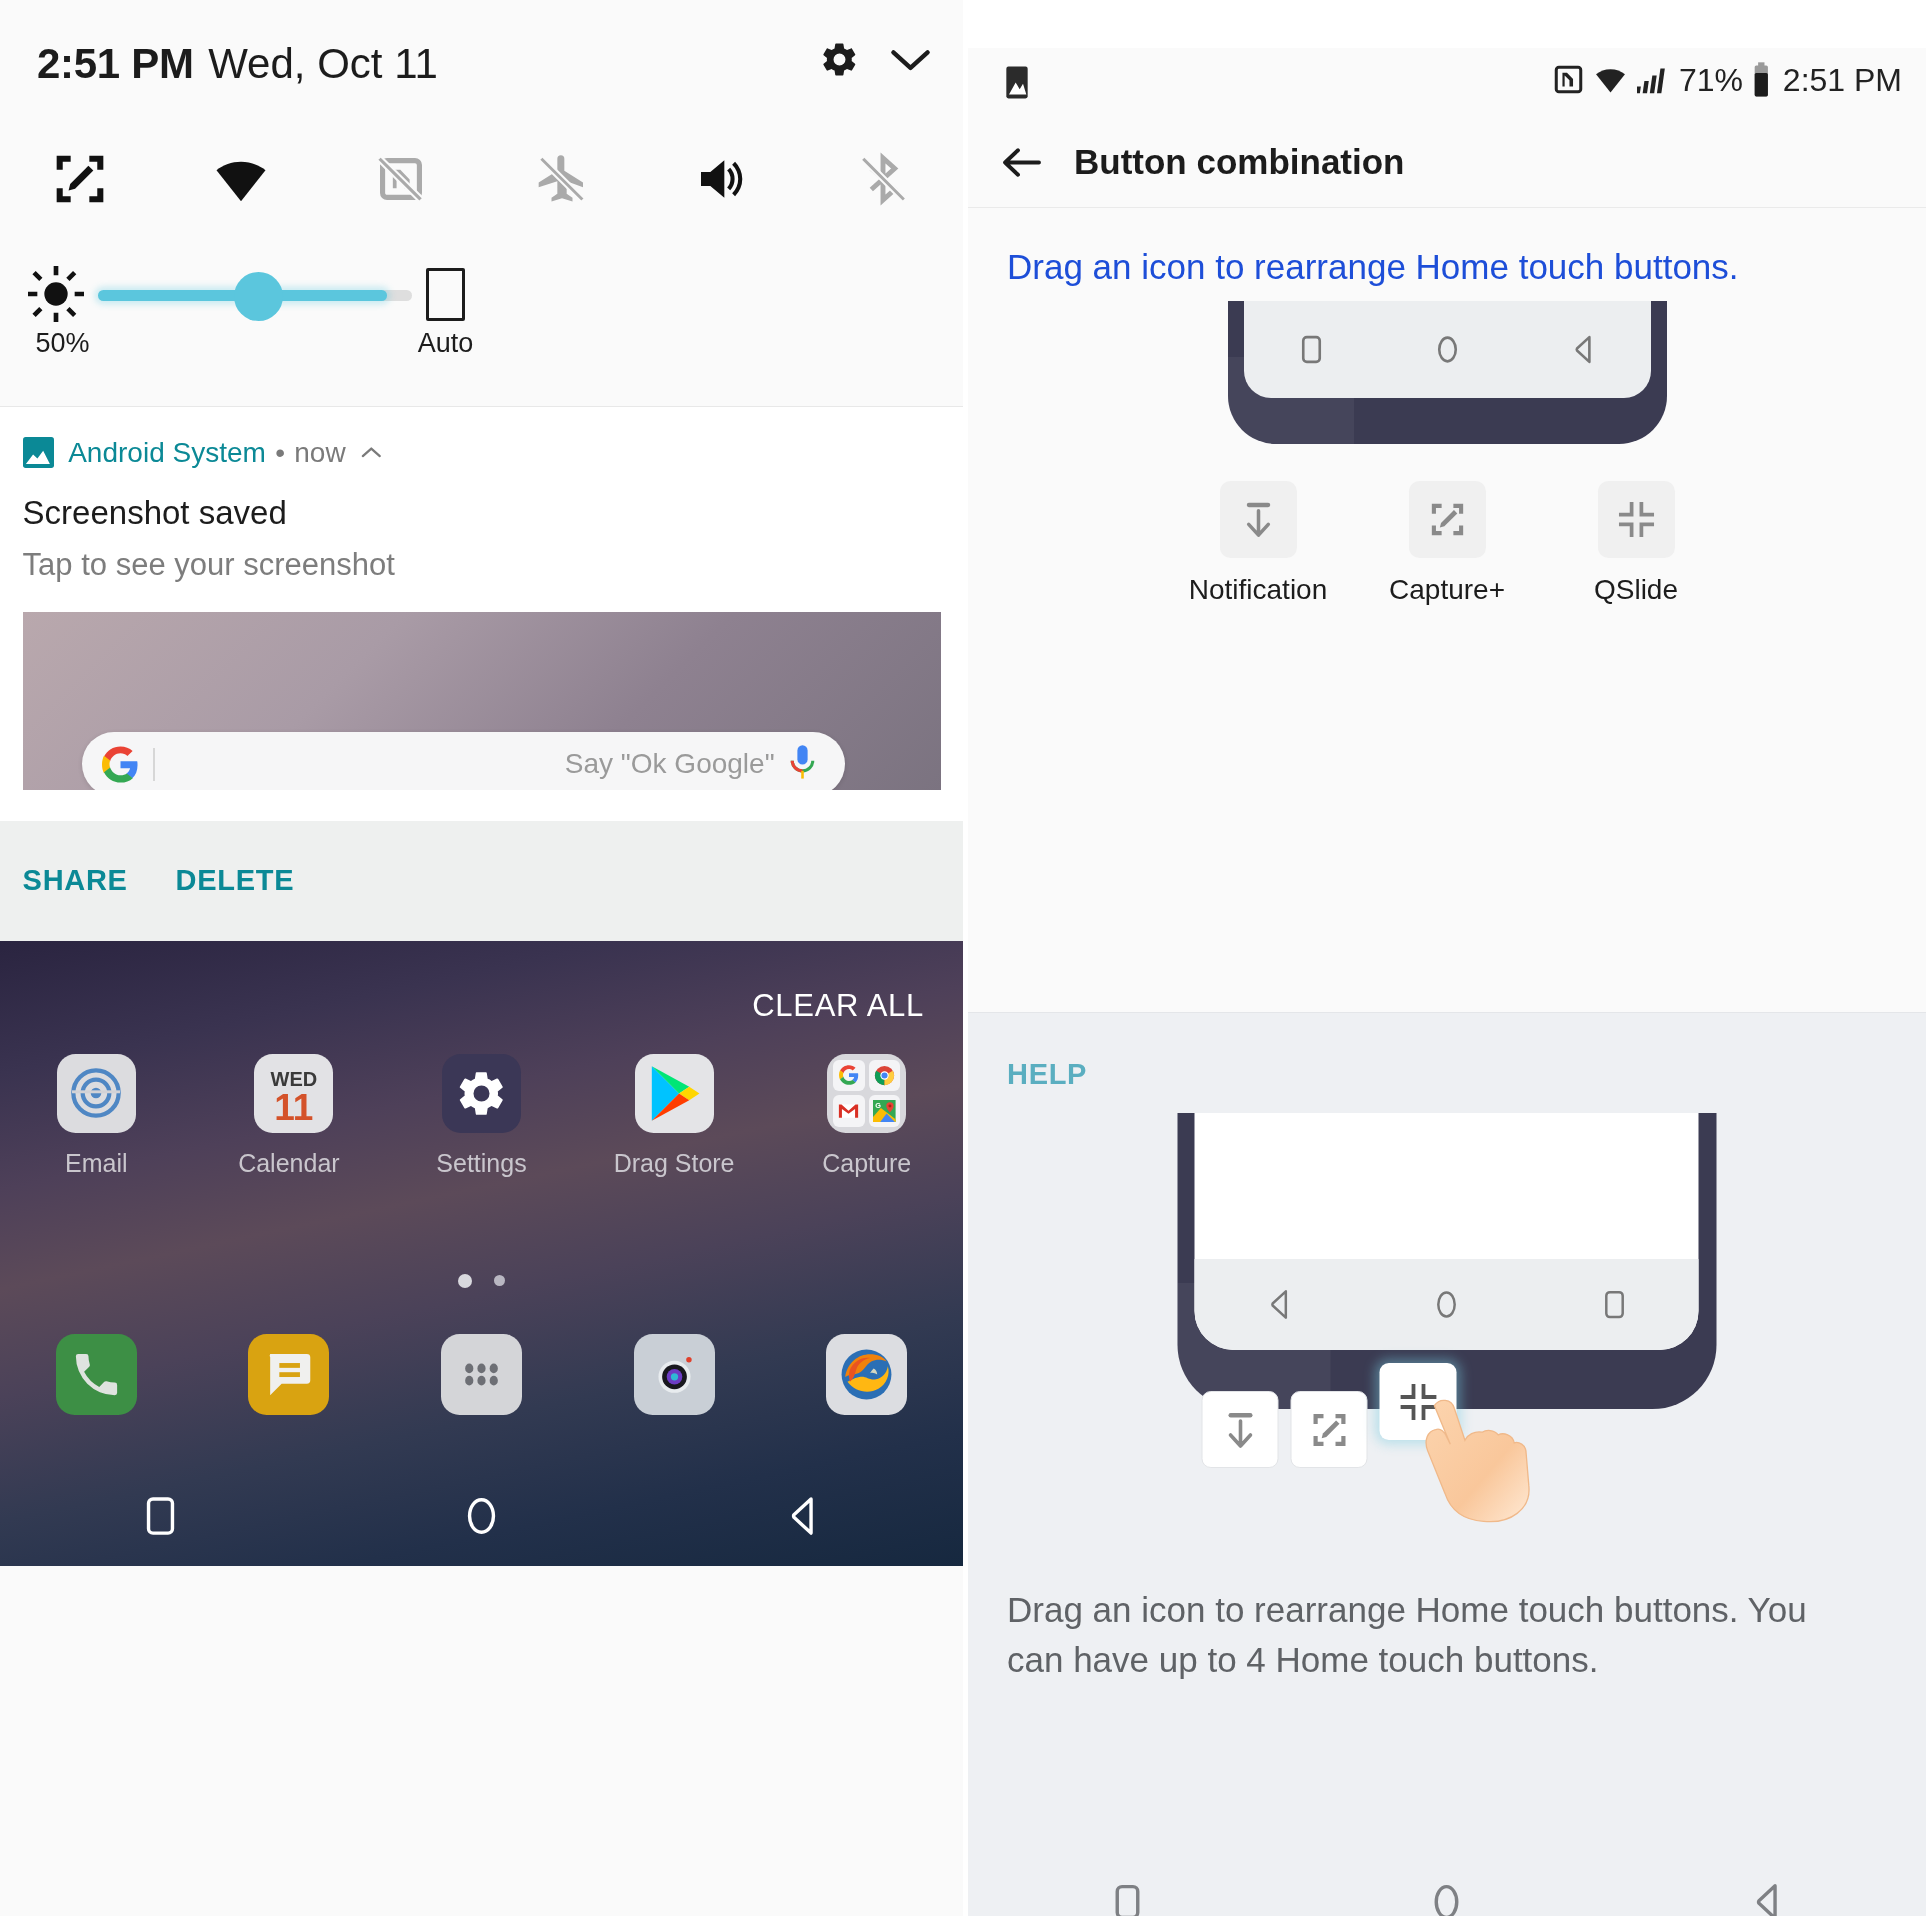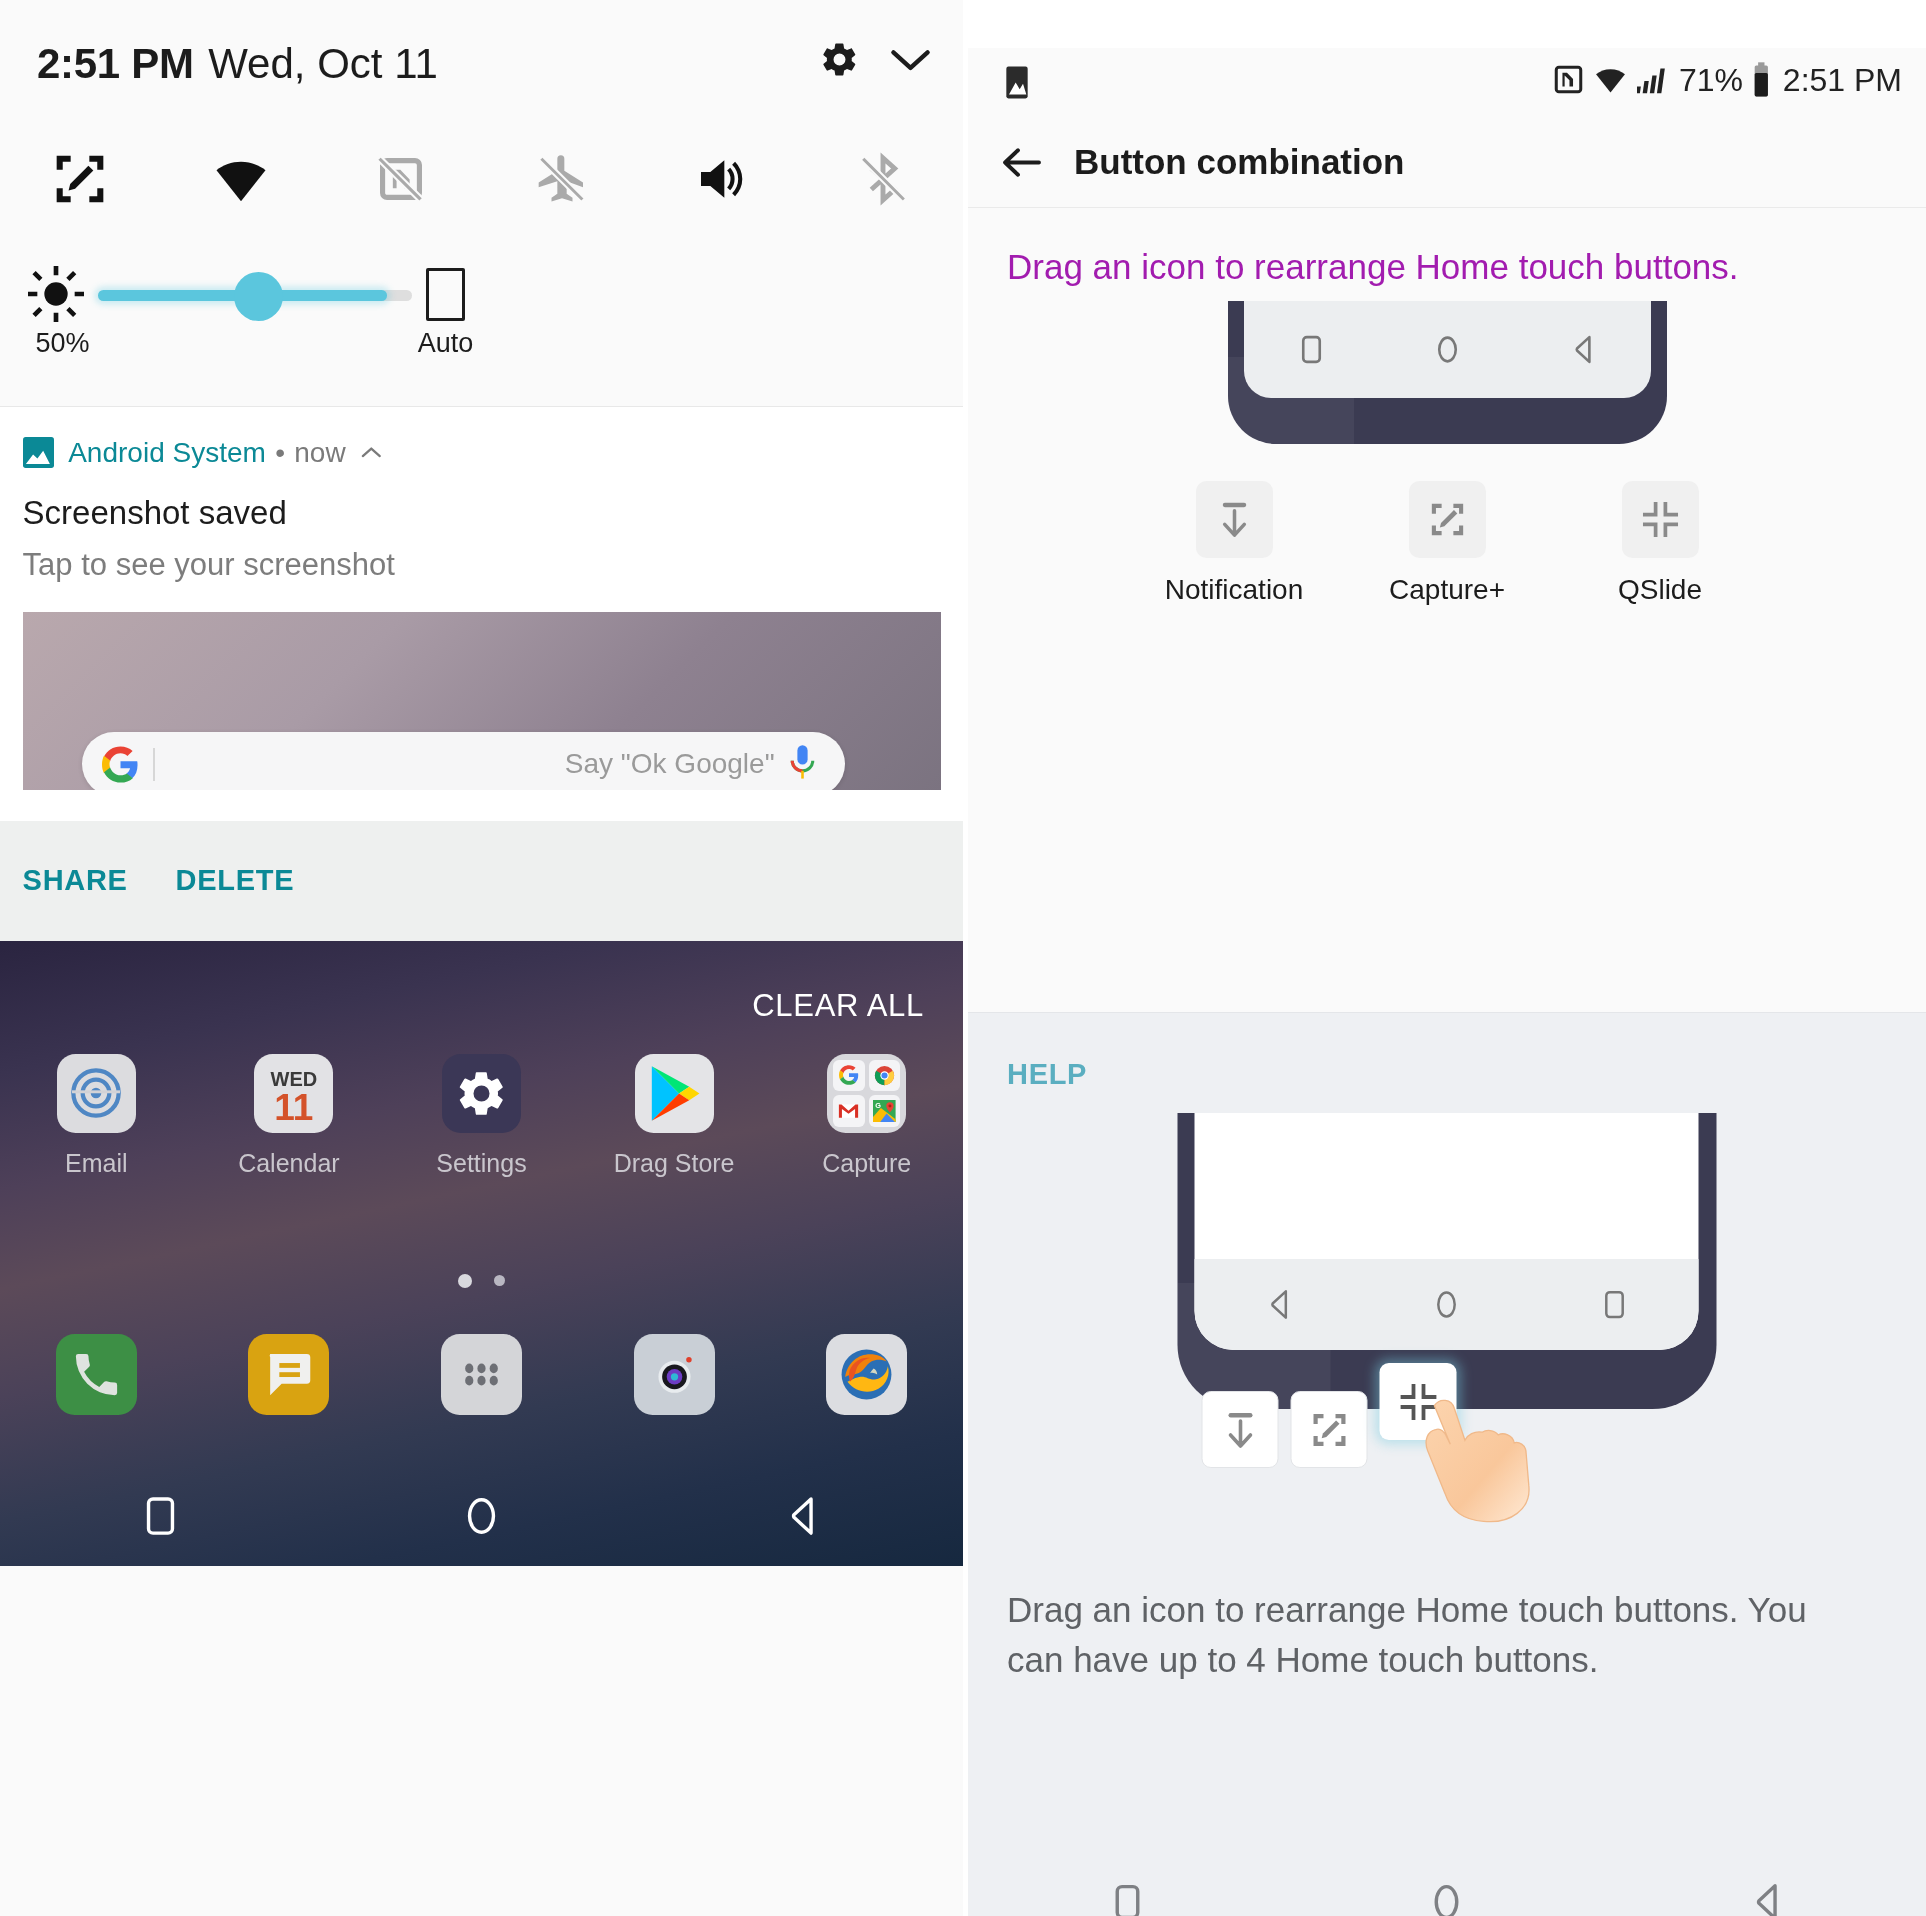--- a/index.html
+++ b/index.html
@@ -80,31 +80,31 @@
   .sb-left { position:absolute; left:33px; top:14.6px; width:32px; height:39px; }
   .sb-right { position:absolute; right:24px; top:13.3px; display:flex; align-items:center; gap:9.3px; }
   .sb-pct { font-size:32px; color:#222; }
   .sb-time { font-size:32px; color:#222; margin-left:2.7px;}
 
   .appbar { position:relative; width:100%; height:91px; background:#fafafa; display:flex; align-items:center; border-bottom:1.3px solid #eaeaea;}
   .back-arrow { margin-left:32px; width:43px; height:35px; }
   .appbar-title { margin-left:31px; font-size:35px; font-weight:bold; color:#1c1c1c; }
 
   .content { position:relative; width:100%; background:#fafafa; height:804px; }
-  .instruction { padding:36px 39px 0 39px; font-size:35px; line-height:1.32; color:#a21caf; }
+  .instruction { padding:36px 39px 0 39px; font-size:35px; line-height:1.32; color:#1d4ed8; }
 
   .phone-mock { position:relative; margin:10.6px auto 0 auto; width:439px; height:143px; }
   .phone-body { position:absolute; left:0; top:0; width:439px; height:143px; background:#3b3b52;
       border-radius:0 0 48px 48px; }
   .phone-body:after { content:""; position:absolute; left:0; bottom:0; width:126px; height:87px;
       background:rgba(255,255,255,0.055); border-radius:0 0 0 48px; }
   .phone-screen { position:absolute; left:16px; top:0; width:407px; height:97px; background:#eceef0; border-radius:0 0 27px 27px; display:flex; align-items:center; }
   .phone-screen .nkey { flex:1; display:flex; align-items:center; justify-content:center; }
 
-  .opt-row { position:relative; margin-top:37px; width:100%; display:flex; justify-content:center; gap:80px; }
+  .opt-row { position:relative; margin-top:37px; width:100%; display:flex; justify-content:center; gap:56px; }
   .opt { width:133px; display:flex; flex-direction:column; align-items:center; }
   .opt-box { width:77px; height:77px; border-radius:10.6px; background:#f0f0f0; display:flex; align-items:center; justify-content:center; }
   .opt-label { margin-top:16px; font-size:28px; color:#1c1c1c; }
 
   .help { position:relative; width:100%; height:953px; background:#eef0f3; border-top:1.3px solid #e4e6e9; }
   .help-title { position:absolute; left:39px; top:45px; font-size:29px; font-weight:bold; color:#5aaec0; letter-spacing:0.7px; }
 
   .help-fig { position:absolute; left:0; top:100px; width:100%; height:426px; }
   .help-phone { position:absolute; left:50%; transform:translateX(-50%); top:0; width:539px; height:296px; }
   .hp-body { position:absolute; left:0; top:0; width:539px; height:296px; background:#3b3b52; border-radius:0 0 64px 64px; }

